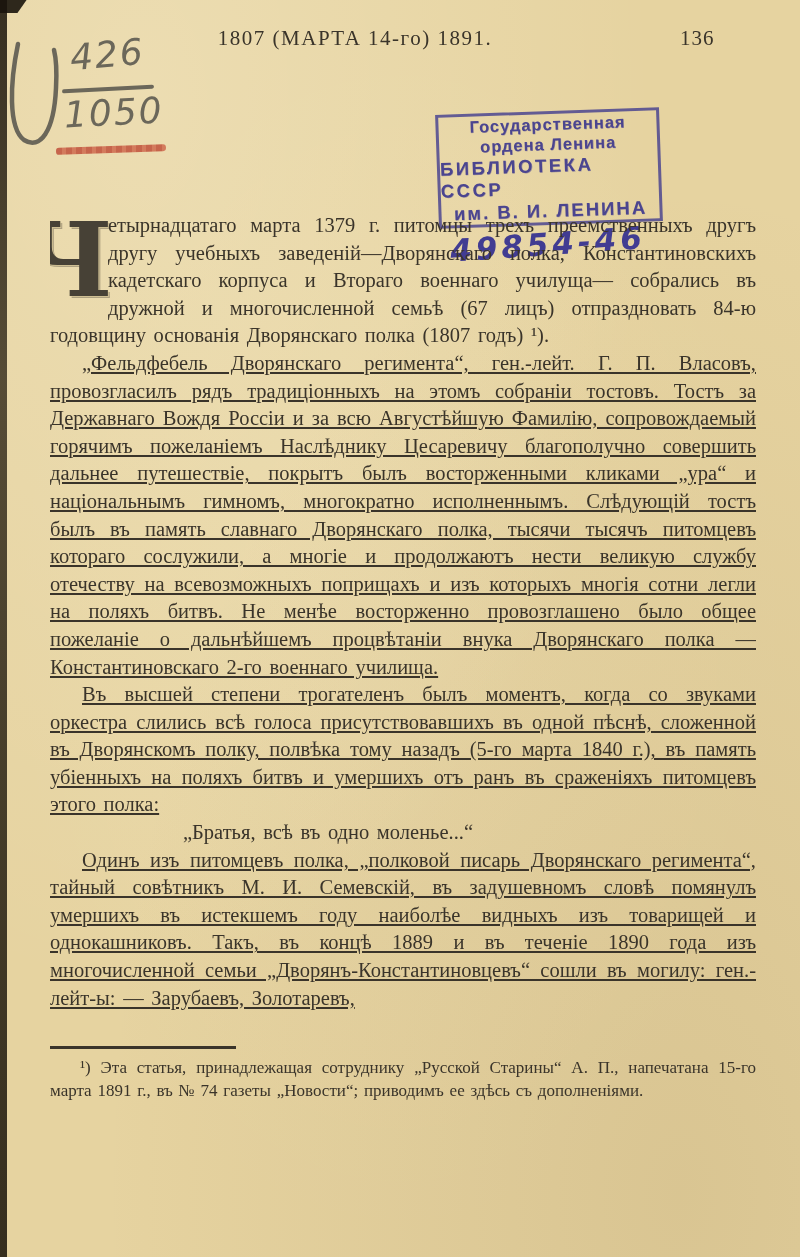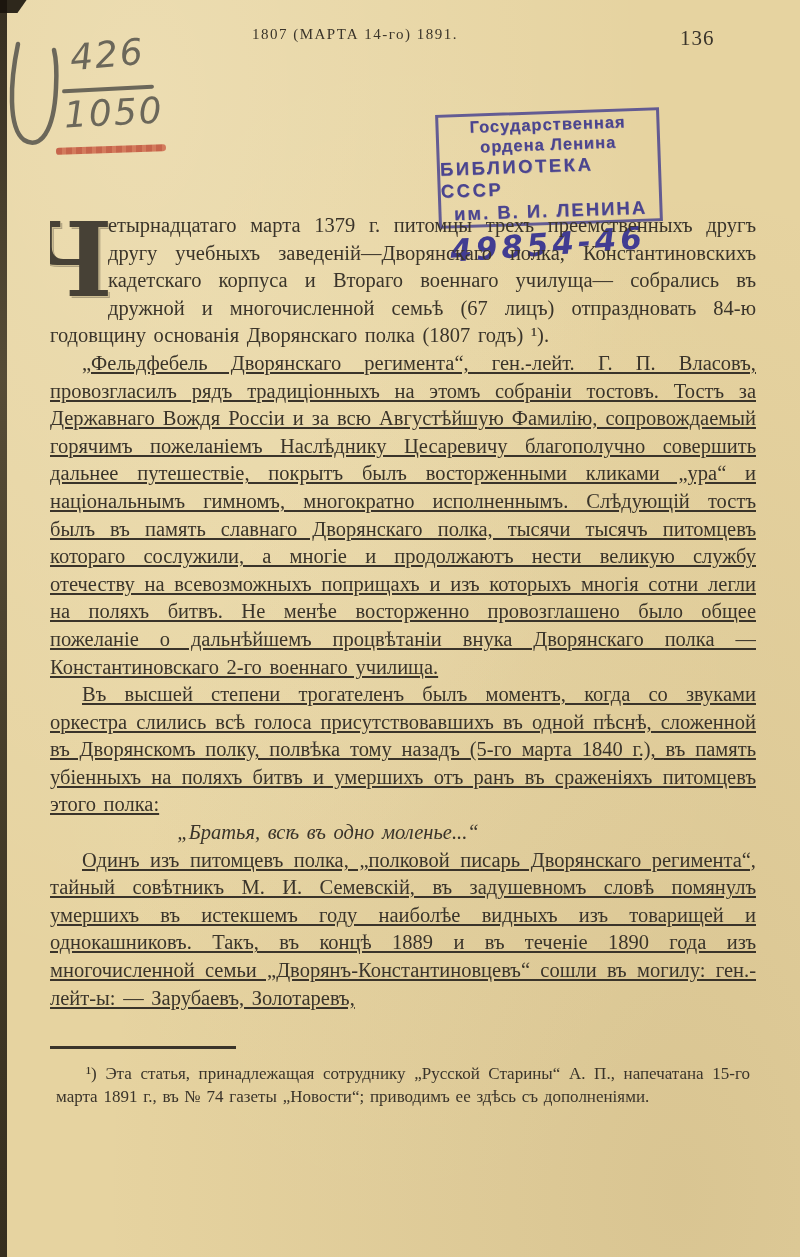--- a/index.html
+++ b/index.html
@@ -18,21 +18,21 @@
     background:linear-gradient(180deg,#171108 0%, #3c3322 30%, #2a2315 60%, #171108 100%);
     opacity:.85;
   }
   .corner-mark {
     position:absolute; left:0; top:0; width:30px; height:13px;
     background:#1a140c; transform:skewX(-35deg) translateX(-8px); opacity:.9;
   }
   
   .header-title {
     position:absolute; top:26px; left:150px; width:410px; text-align:center;
-    font-size:15px; letter-spacing:1.5px; white-space:nowrap;
+    font-size:21px; letter-spacing:1.5px; white-space:nowrap;
   }
   .page-number { position:absolute; top:26px; left:680px; font-size:21px; letter-spacing:1px; }
 
   
   .shelfmark { position:absolute; left:0; top:34px; width:200px; height:160px;
     color:#6b675a; font-family:"DejaVu Sans",sans-serif; font-style:italic; }
   .shelfmark svg { position:absolute; left:4px; top:6px; }
   .shelf-num { position:absolute; left:70px; top:0px; font-size:36px; transform:rotate(-5deg); letter-spacing:2px; }
   .shelf-line { position:absolute; left:62px; top:53px; width:92px; height:3.5px; background:#6b675a; transform:rotate(-3deg); border-radius:2px; }
   .shelf-den { position:absolute; left:64px; top:58px; font-size:36px; transform:rotate(-3deg); letter-spacing:2px; }
@@ -67,29 +67,29 @@
     color:#3a342a;
   }
   .body-text p { margin:0; }
   .indent { text-indent:32px;text-decoration:underline; }
   .dropcap {
     float:left; width:76px; height:80px; margin:4px 12px 0 -30px;
     font-size:102px; line-height:88px; text-align:center;
     font-family:"DejaVu Serif",serif; font-weight:bold; color:#474136;
     text-shadow:1px 1px 0 rgba(230,211,160,.6), 2px 2px 0 rgba(58,52,42,.35);
   }
-  .quote-line { text-align:center; padding-right:150px; text-indent:0;font-style:italic; }
+  .quote-line { text-align:center; padding-right:150px; text-indent:0; }
 
   
   .footnote-rule { position:absolute; left:50px; top:1046px; width:186px; height:2.5px; background:#3a342a; }
   .footnotes {
     position:absolute; left:50px; top:1057px; width:706px;
     font-size:17px; line-height:22.6px; text-align:justify; word-spacing:1.5px;
   }
-  .footnotes p { margin:6px; text-indent:30px; }
+  .footnotes p { margin:0; text-indent:30px; }
 </style>
 </head>
 <body>
 
 <div class="page">
 
   <div class="scan-edge"></div>
   <div class="corner-mark"></div>
 
   <div class="header-title">1807 (МАРТА 14-го) 1891.</div>

